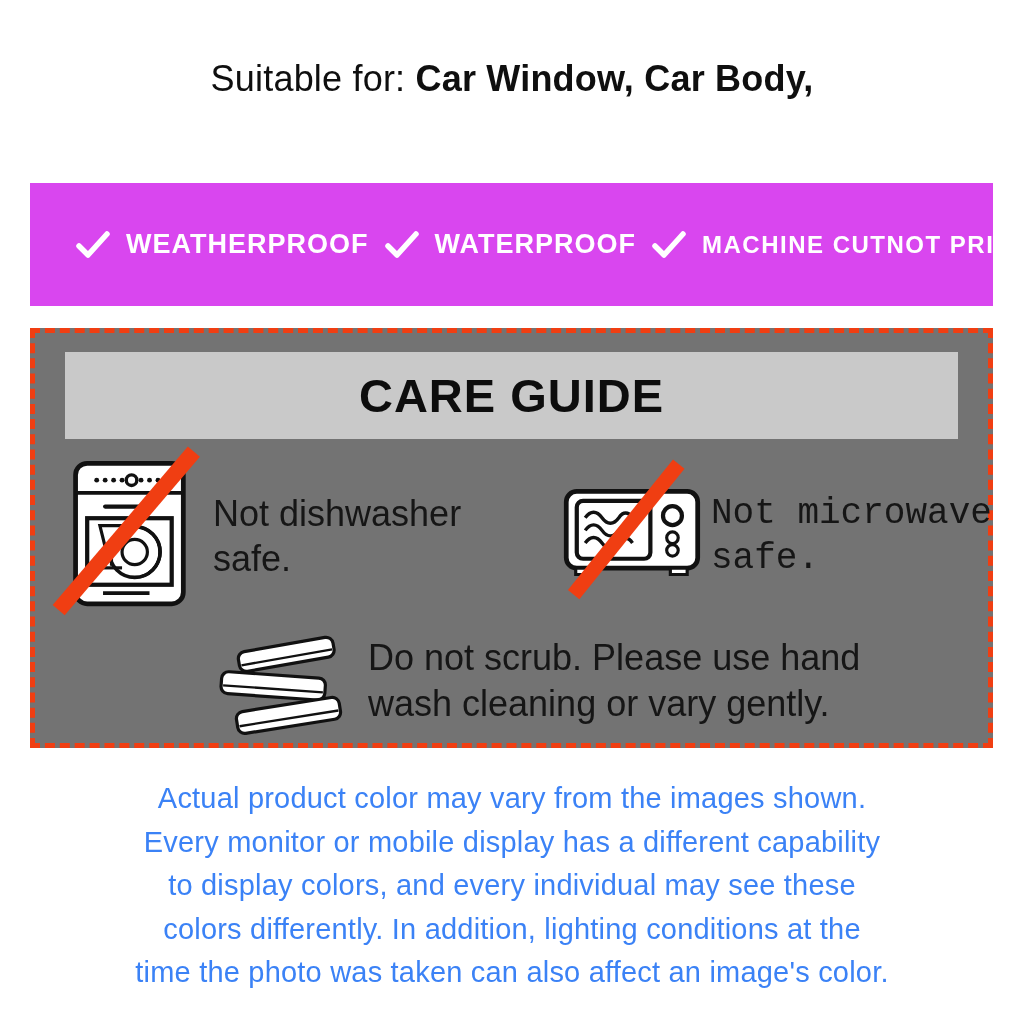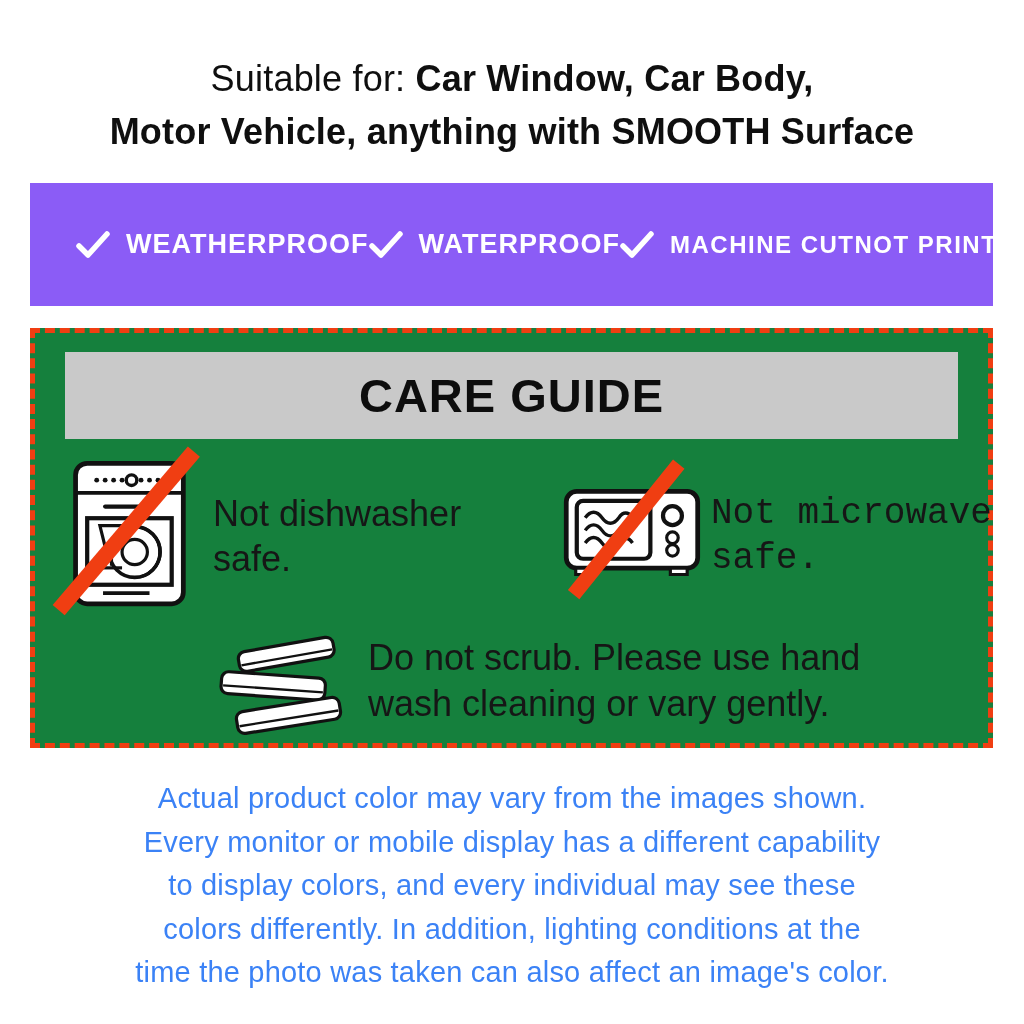--- a/index.html
+++ b/index.html
@@ -16,41 +16,41 @@
     position:absolute;top:52px;left:0;width:100%;
     text-align:center;color:#0f0f0f;
     font-size:36px;line-height:53px;font-weight:400;
     letter-spacing:.2px;
   }
   .heading .bold{font-weight:700;}
 
   
   .banner{
     position:absolute;left:30px;top:183px;width:963px;height:123px;
-    background:#8b5cf6;
+    background:#d946ef;
     display:flex;align-items:center;justify-content:space-between;
-    box-sizing:border-box;padding:0 48px 0 46px;
+    box-sizing:border-box;padding:0 48px 0 46px;gap:16px;
   }
   .banner-item{display:flex;align-items:center;color:#ffffff;}
   .banner-item .check{flex:0 0 auto;margin-right:16px;display:block;}
   .banner-label{
     font-size:27px;font-weight:700;letter-spacing:1px;white-space:nowrap;
   }
   .banner-item.two-line{align-items:flex-start;}
   .banner-item.two-line .check{margin-top:4px;}
   .banner-label-stack{display:flex;}
   .banner-label-stack span{
     font-size:24px;font-weight:700;letter-spacing:1.5px;
     line-height:35px;white-space:nowrap;
   }
 
   
   .care-box{
     position:absolute;left:30px;top:328px;width:953px;height:410px;
-    border:5px dashed #F03E12;background:#15803d;box-sizing:content-box;
+    border:5px dashed #F03E12;background:#737373;box-sizing:content-box;
   }
   .care-title-band{
     position:absolute;left:30px;top:19px;right:30px;height:87px;
     background:#C9C9C9;
     display:flex;align-items:center;justify-content:center;
   }
   .care-title{
     font-size:47px;font-weight:700;letter-spacing:1px;color:#0d0d0d;
     white-space:nowrap;
   }
@@ -76,21 +76,20 @@
     letter-spacing:.2px;
   }
 </style>
 </head>
 <body>
 
 <div class="page">
 
   <div class="heading">
     <div><span>Suitable for: </span><span class="bold">Car Window, Car Body,</span></div>
-    <div class="bold">Motor Vehicle, anything with SMOOTH Surface</div>
   </div>
 
   <div class="banner">
     <div class="banner-item">
       <svg class="check" width="34" height="28" viewBox="0 0 34 28">
         <polyline points="3,15 12,24 31,3" fill="none" stroke="#ffffff" stroke-width="5.5" stroke-linecap="round" stroke-linejoin="round"></polyline>
       </svg>
       <span class="banner-label">WEATHERPROOF</span>
     </div>
     <div class="banner-item">

